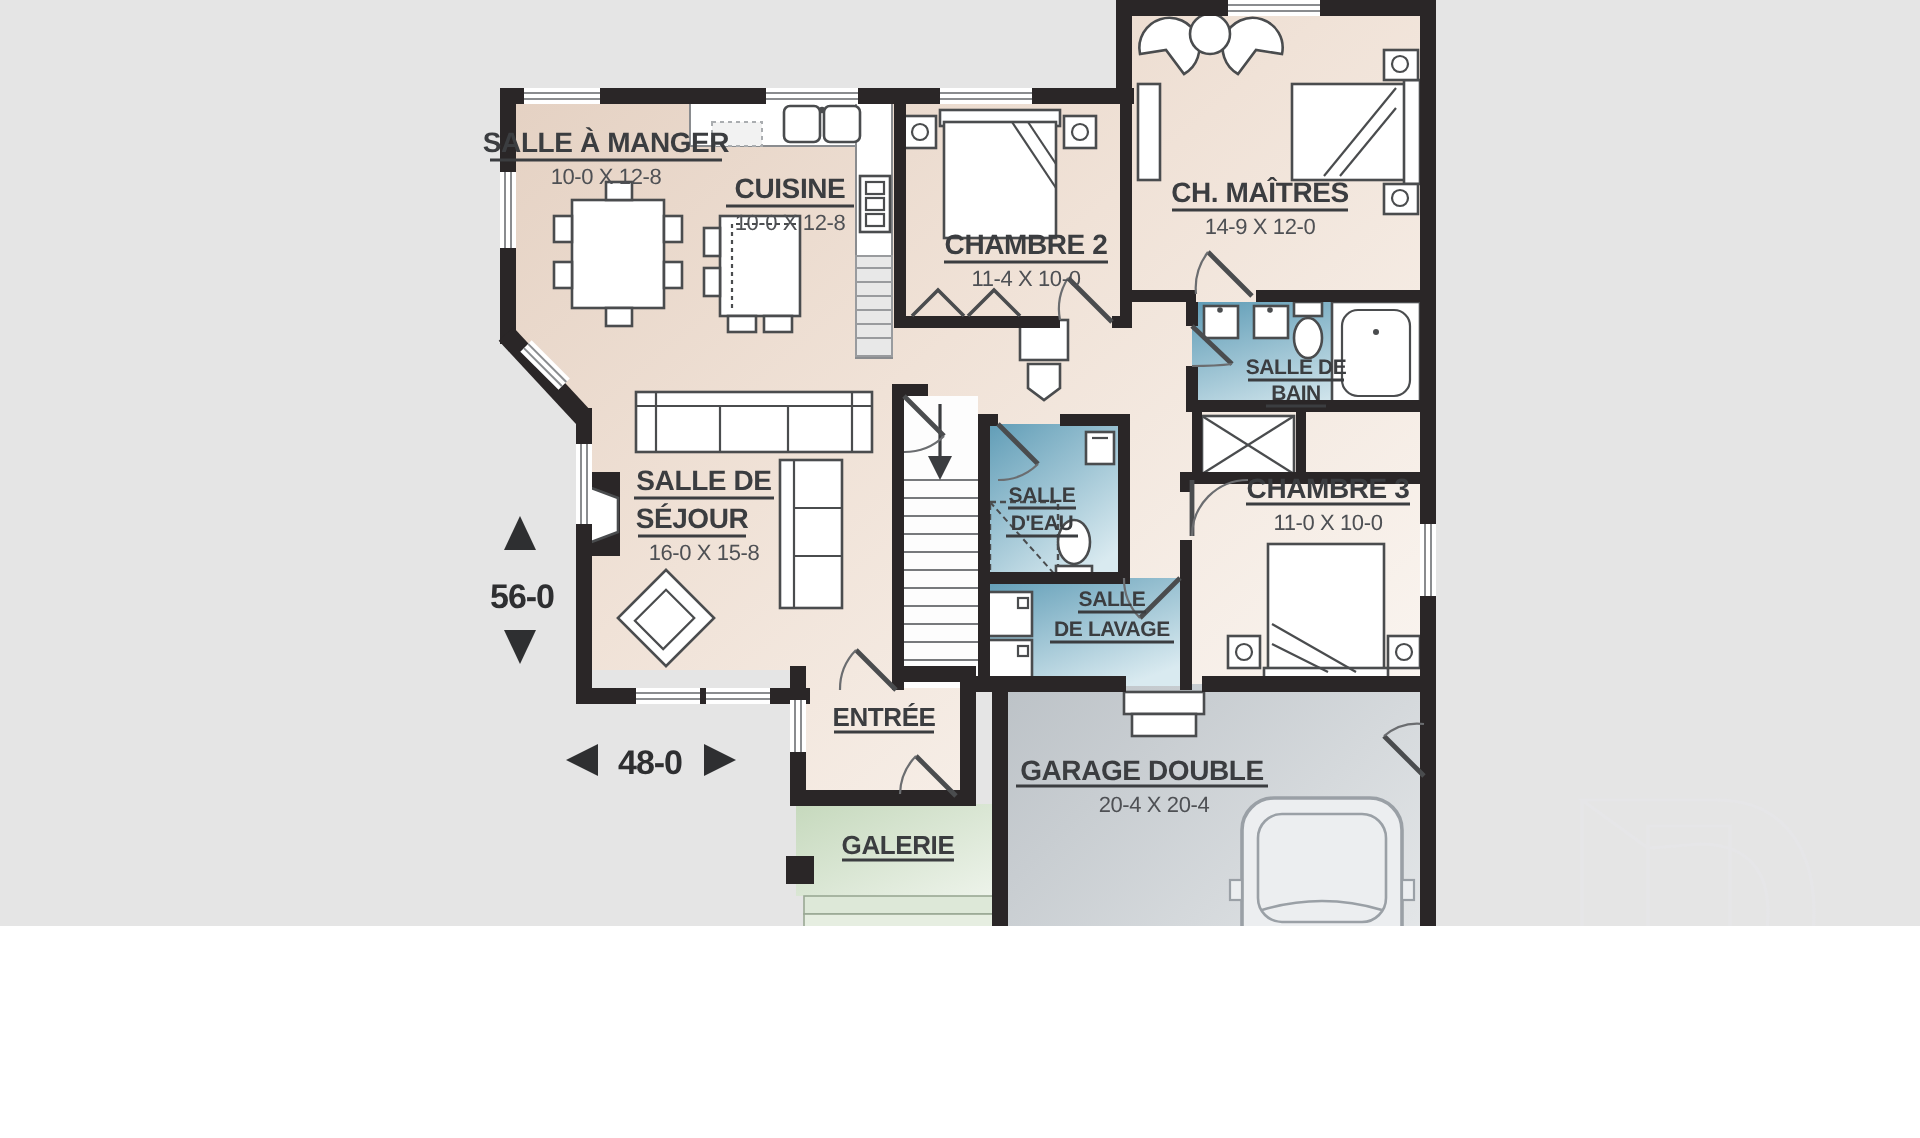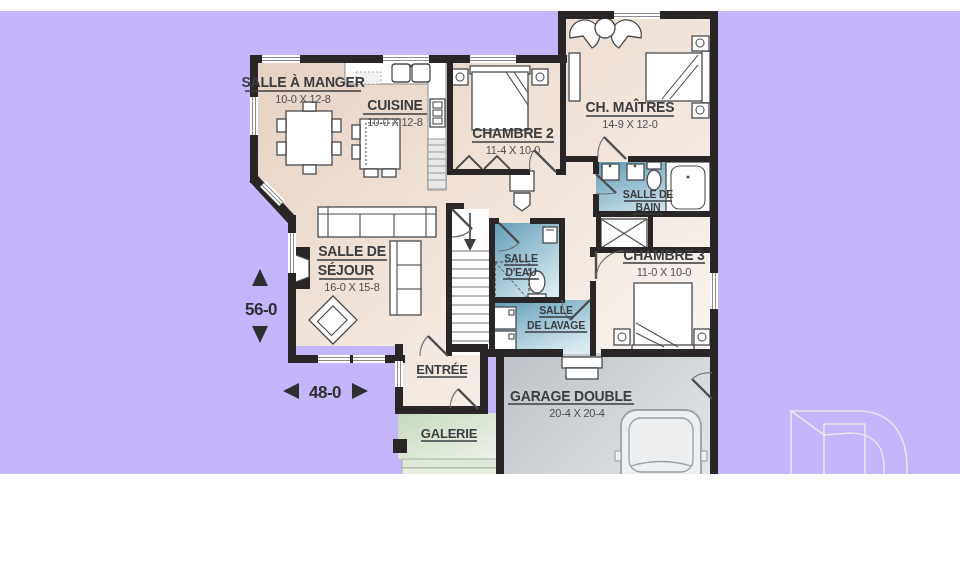--- a/index.html
+++ b/index.html
@@ -1,17 +1,17 @@
 <!DOCTYPE html>
 <html><head>
 <meta charset="utf-8">
 <style>
   html,body{margin:0;padding:0;background:#ffffff;}
-  .stage{position:relative;width:960px;height:463px;background:#c4b5fd;overflow:hidden;
-         font-family:"Liberation Sans", sans-serif;margin-top:11px;}
+  .stage{position:relative;width:960px;height:463px;background:#e5e5e5;overflow:hidden;
+         font-family:"Liberation Sans", sans-serif;}
   svg{position:absolute;left:0;top:0;}
   text{font-family:"Liberation Sans", sans-serif;fill:#3b3d40;}
   .room-name{font-weight:700;letter-spacing:-0.2px;}
   .room-dims{font-weight:400;fill:#4e5054;letter-spacing:-0.2px;}
   .dim-label{font-weight:700;fill:#2e2f31;letter-spacing:-0.5px;}
   .wall{fill:#2a2627;}
   .furn{fill:#ffffff;stroke:#4a4c4e;stroke-width:1.3;}
   .furn-line{stroke:#4a4c4e;stroke-width:1.1;fill:none;}
   .door-arc{stroke:#6b6d70;stroke-width:1.1;fill:none;}
   .door-leaf{stroke:#4a4c4e;stroke-width:2.4;}

